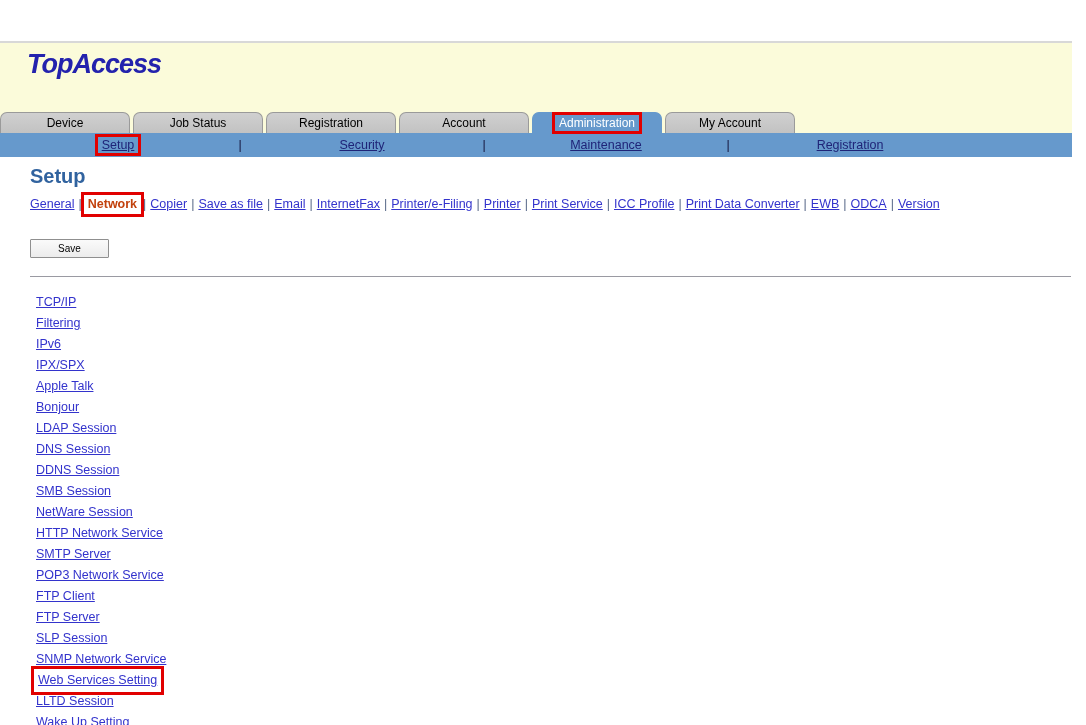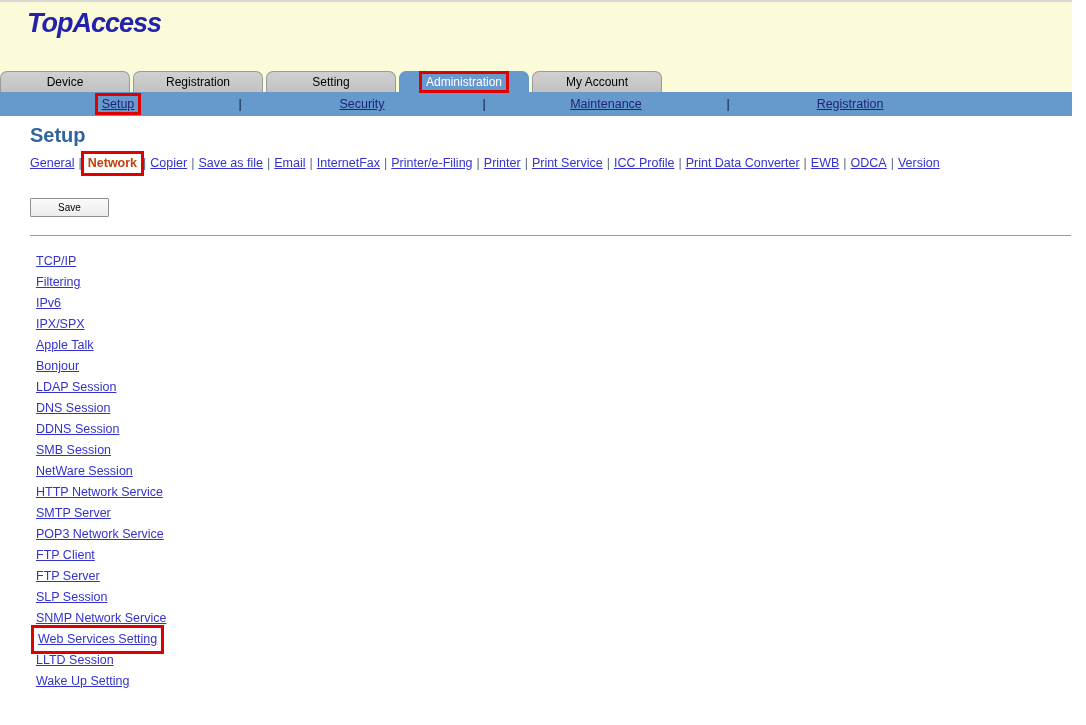--- a/index.html
+++ b/index.html
@@ -17,20 +17,21 @@
     font-family:"Liberation Sans","DejaVu Sans",sans-serif;
     font-size:12px;color:#000;
   }
   .page{width:1072px;}
 
   
   .logo-band{
     height:71px;background:var(--header-yellow);
     border-top:2px solid #D8D8D8;
     padding:6px 16px 0 27px;
+    margin-top:41px;
   }
   .logo{
     display:inline-block;
     font-style:italic;font-weight:bold;
     font-size:27px;letter-spacing:-1px;
     color:#2322AD;
   }
 
   
   .tab-row{
@@ -121,24 +122,27 @@
 
   <div class="logo-band">
     <span class="logo">TopAccess</span>
   </div>
 
   <div class="tab-row">
       <div class="tab">
         <span>Device</span>
       </div>
       <div class="tab">
+        <span>Job Status</span>
+      </div>
+      <div class="tab">
         <span>Registration</span>
       </div>
       <div class="tab">
-        <span>Setting</span>
+        <span>Account</span>
       </div>
       <div class="tab active">
         <span class="red-box"><span>Administration</span></span>
       </div>
       <div class="tab">
         <span>My Account</span>
       </div>
     </div>
 
   <div class="subnav">

